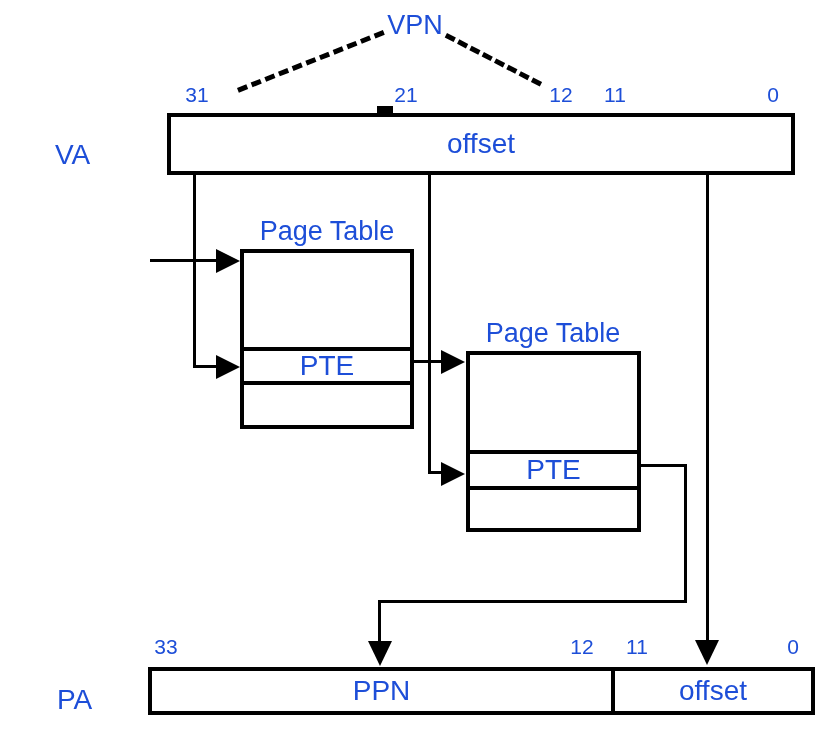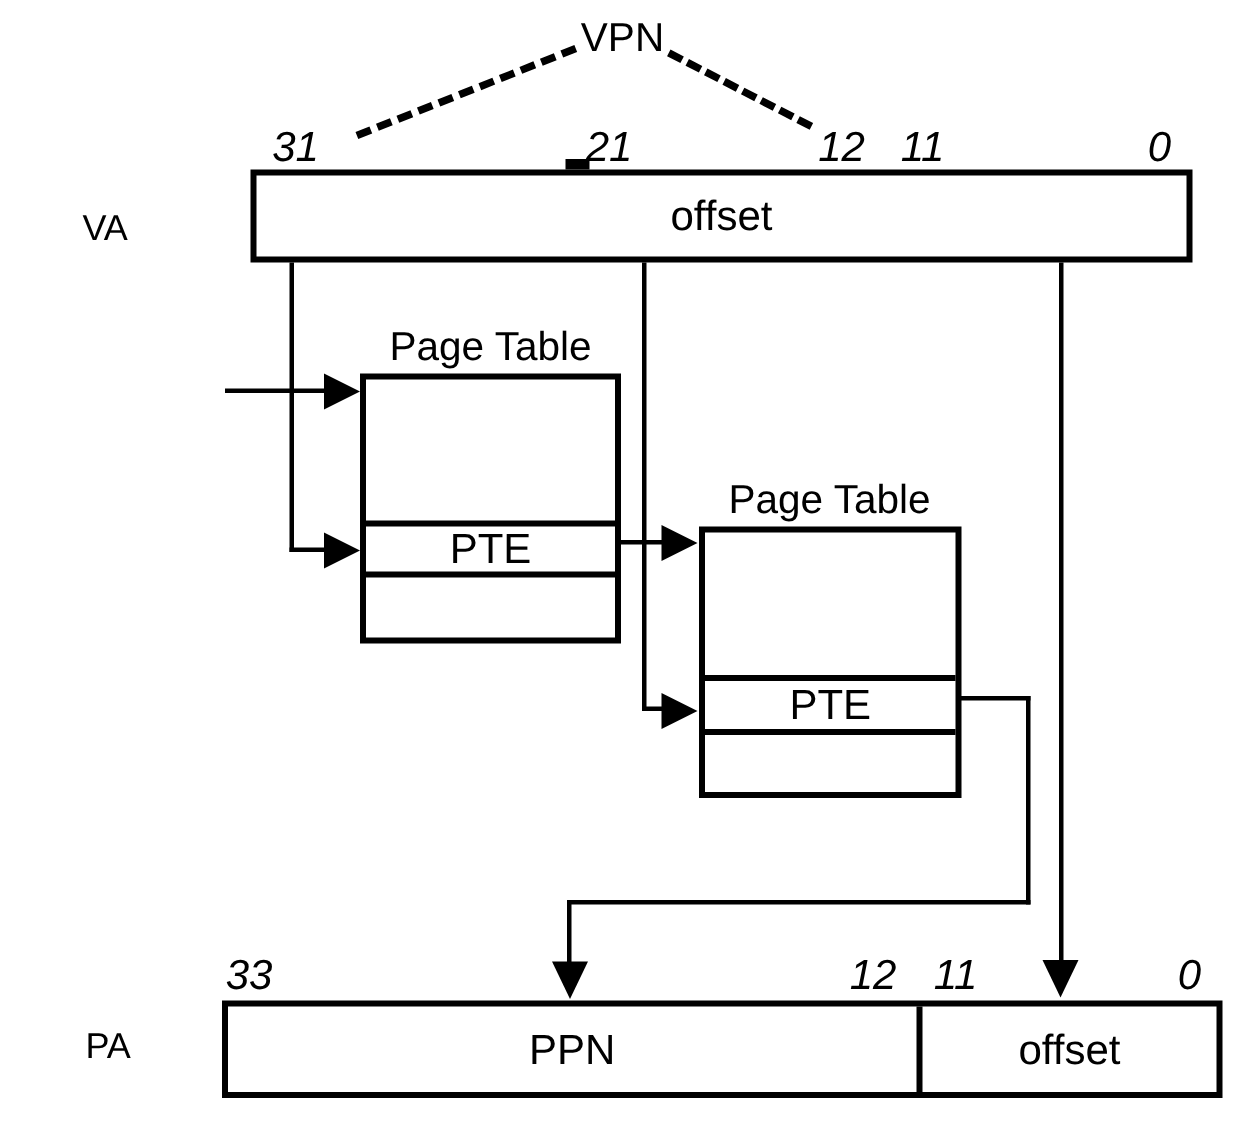--- a/index.html
+++ b/index.html
@@ -1,25 +1,25 @@
 <!DOCTYPE html>
 <html><head>
 <meta charset="utf-8">
 <style>
   html, body { margin: 0; padding: 0; background: #ffffff; }
   #canvas {
     position: relative;
     width: 840px; height: 752px;
     background: #ffffff;
     font-family: "Liberation Sans", sans-serif;
-    color: #000000;
+    color: #1d4ed8;
     overflow: hidden;
   }
-  .lbl { position: absolute; font-size: 24px; line-height: 1; white-space: nowrap; }
-  .bit { position: absolute; font-size: 28px; line-height: 1; transform: translateX(-50%); white-space: nowrap; font-style: italic; }
+  .lbl { position: absolute; font-size: 28px; line-height: 1; white-space: nowrap; }
+  .bit { position: absolute; font-size: 21px; line-height: 1; transform: translateX(-50%); white-space: nowrap; }
   .ctr { transform: translateX(-50%); }
   .hline { position: absolute; height: 3px; background: #000; }
   .vline { position: absolute; width: 3px; background: #000; }
   .arrow-right {
     position: absolute; width: 0; height: 0;
     border-top: 12px solid transparent;
     border-bottom: 12px solid transparent;
     border-left: 24px solid #000;
   }
   .arrow-down {
@@ -119,18 +119,18 @@
 
   <div class="vline" style="left:706px; top:175px; height:467px;"></div>
   <div class="arrow-down" style="left:695px; top:640px;"></div>
 
   <div class="bit" style="left:166px; top:636px;">33</div>
   <div class="bit" style="left:582px; top:636px;">12</div>
   <div class="bit" style="left:637px; top:636px;">11</div>
   <div class="bit" style="left:793px; top:636px;">0</div>
 
   <div class="lbl" style="left:57px; top:686px;">PA</div>
-  <div class="regbox" style="left:148px; top:667px; width:667px; height:65px;">
+  <div class="regbox" style="left:148px; top:667px; width:667px; height:48px;">
     <div class="cell" style="width:459px;">PPN</div>
     <div class="cell" style="flex:1;">offset</div>
   </div>
 
 </div>
 
 </body></html>

